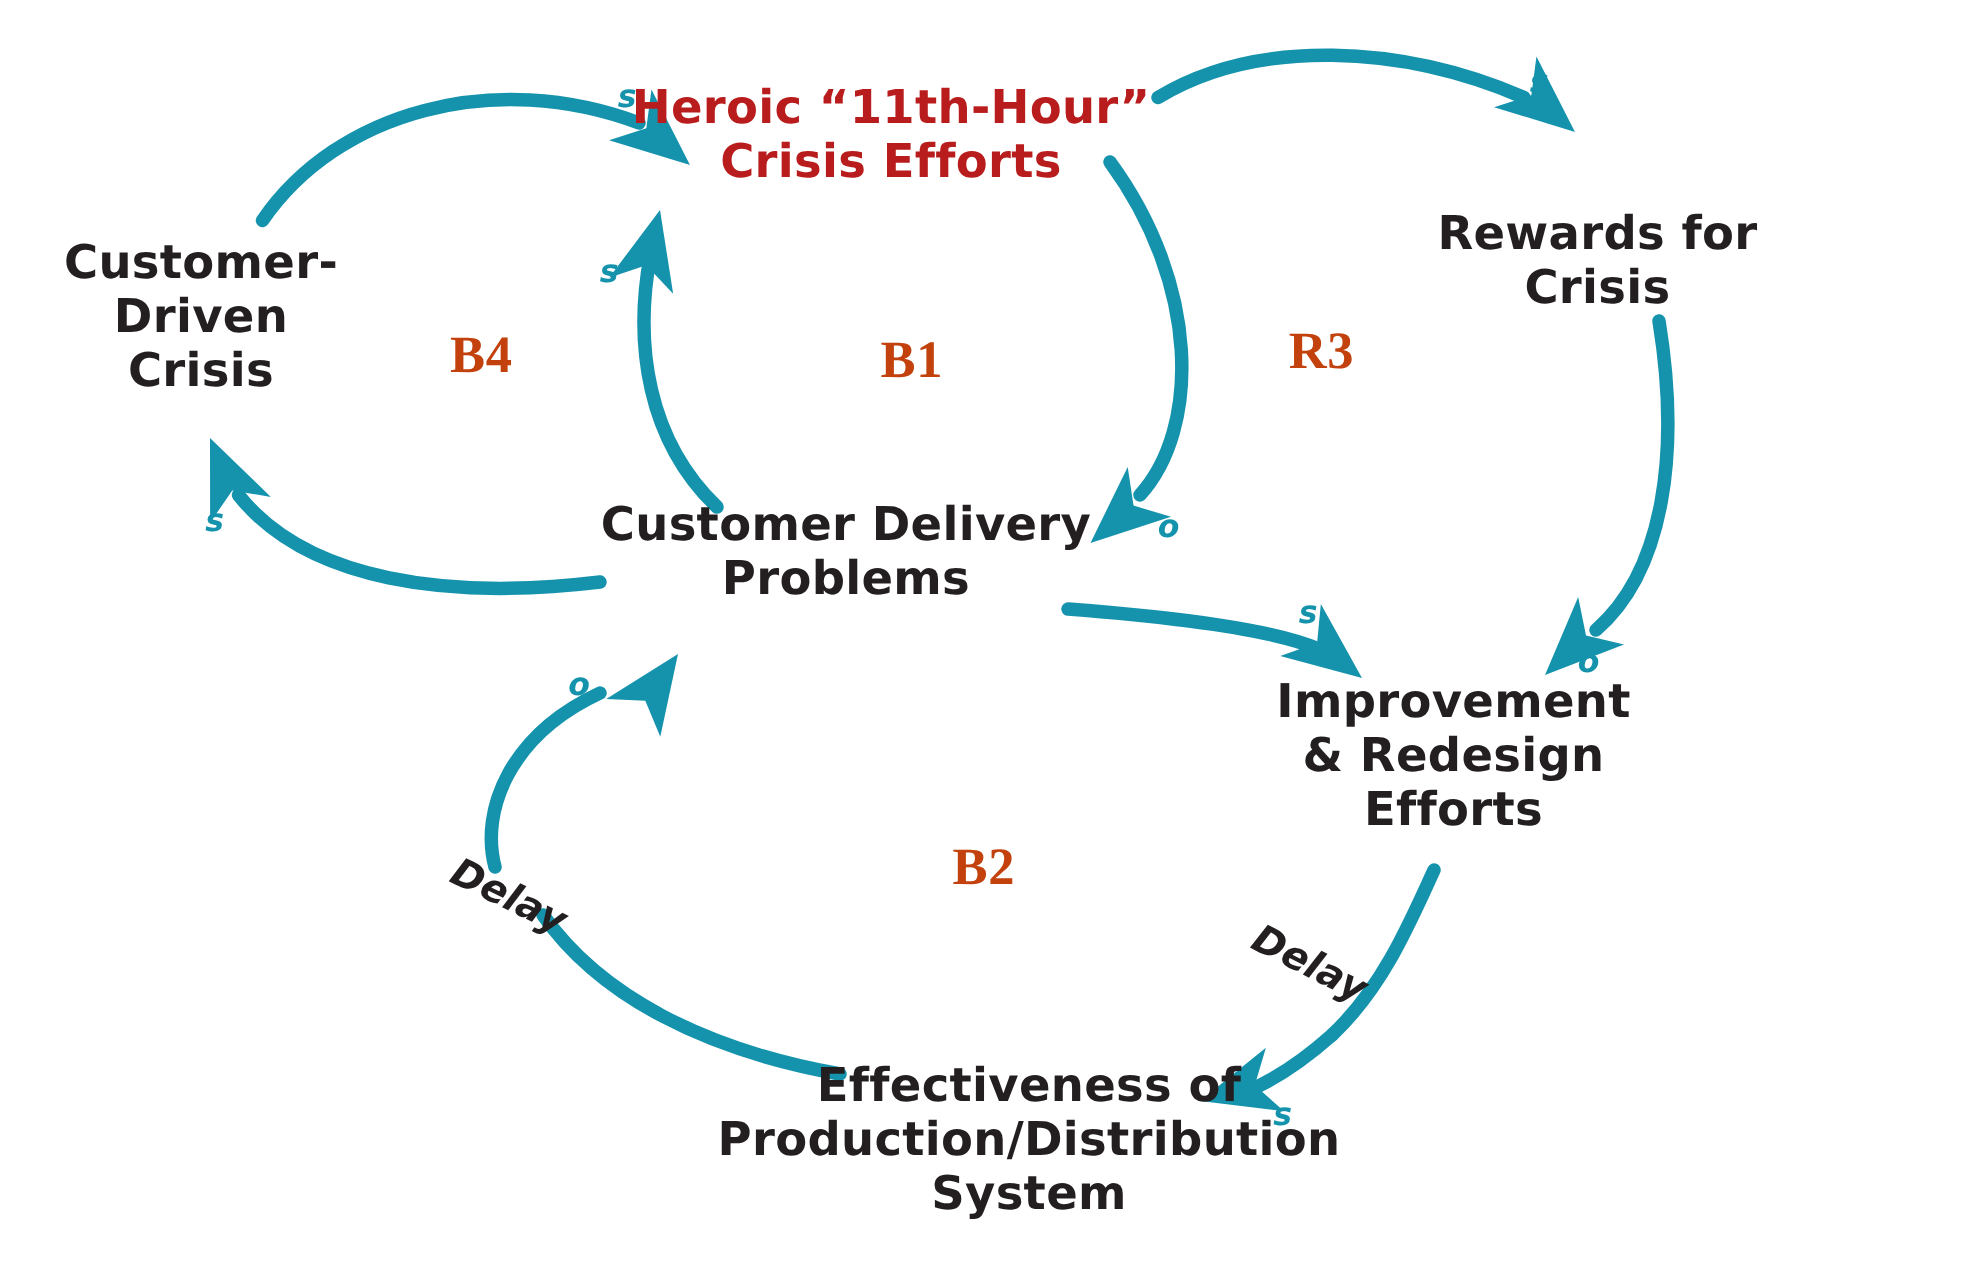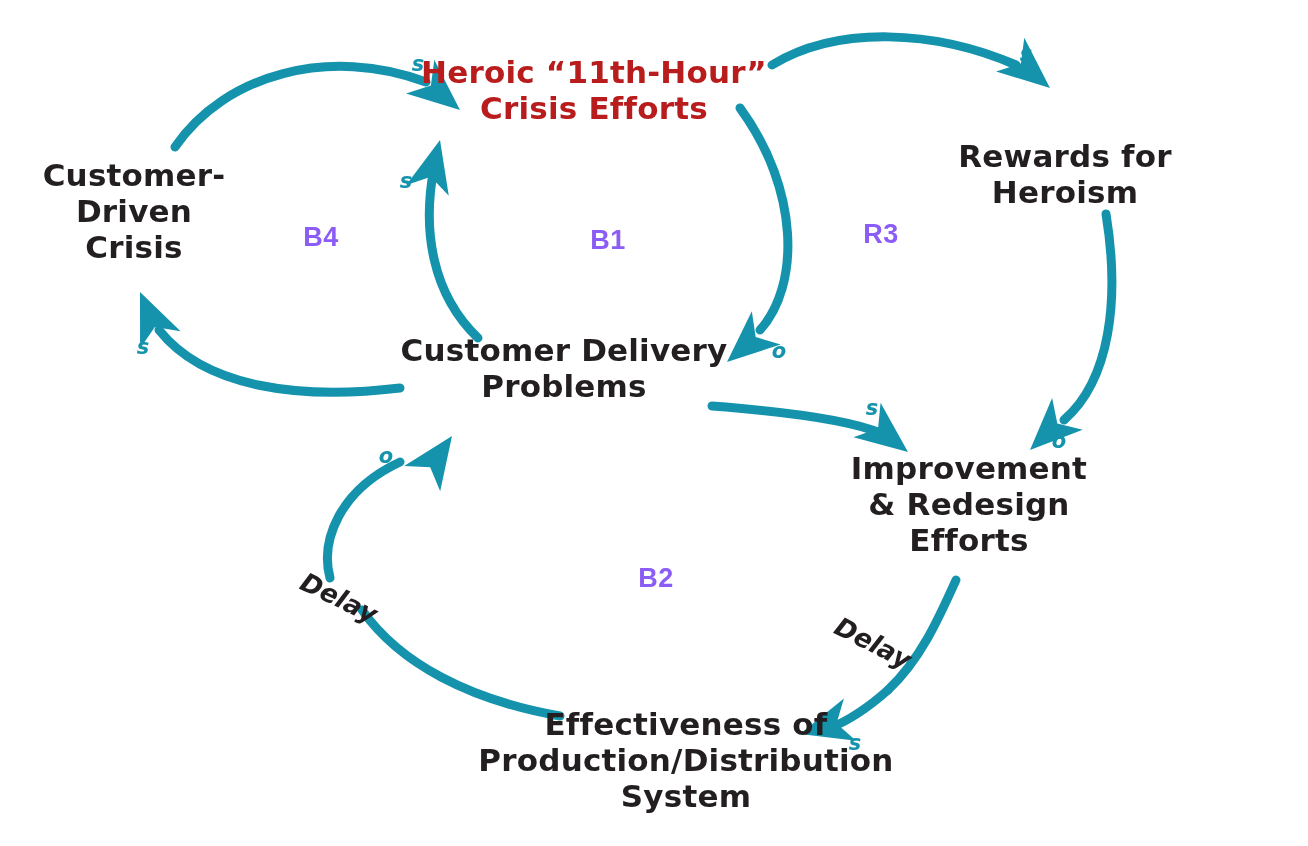--- a/index.html
+++ b/index.html
@@ -35,23 +35,23 @@
     line-height: 1.16;
     letter-spacing: 0.2px;
     white-space: pre-line;
     transform: translate(-50%, -50%);
   }
   .node-label.accent {
     color: #b91c1c;
   }
   .loop-label {
     position: absolute;
-    color: #8b5cf6;
-    font-family: Liberation Sans, sans-serif;
-    font-size: 27px;
+    color: #c2410c;
+    font-family: Liberation Serif, serif;
+    font-size: 35px;
     font-weight: 600;
     letter-spacing: 0.5px;
     transform: translate(-50%, -50%);
   }
   .polarity {
     position: absolute;
     color: #1593ad;
     font-family: "DejaVu Sans", sans-serif;
     font-size: 21px;
     font-weight: 700;
@@ -100,21 +100,21 @@
       </g>
   </svg>
 
   <div id="node-layer">
       <div class="node-label" style="left: 134px; top: 212px;">Customer-
 Driven
 Crisis</div>
       <div class="node-label accent" style="left: 594px; top: 91px;">Heroic “11th-Hour”
 Crisis Efforts</div>
       <div class="node-label" style="left: 1065px; top: 175px;">Rewards for
-Heroism</div>
+Crisis</div>
       <div class="node-label" style="left: 564px; top: 369px;">Customer Delivery
 Problems</div>
       <div class="node-label" style="left: 969px; top: 505px;">Improvement
 &amp; Redesign
 Efforts</div>
       <div class="node-label" style="left: 674px; top: 761px; margin-left: 12px;">Effectiveness of
 Production/Distribution
 System</div>
     </div>
   <div id="loop-layer">

